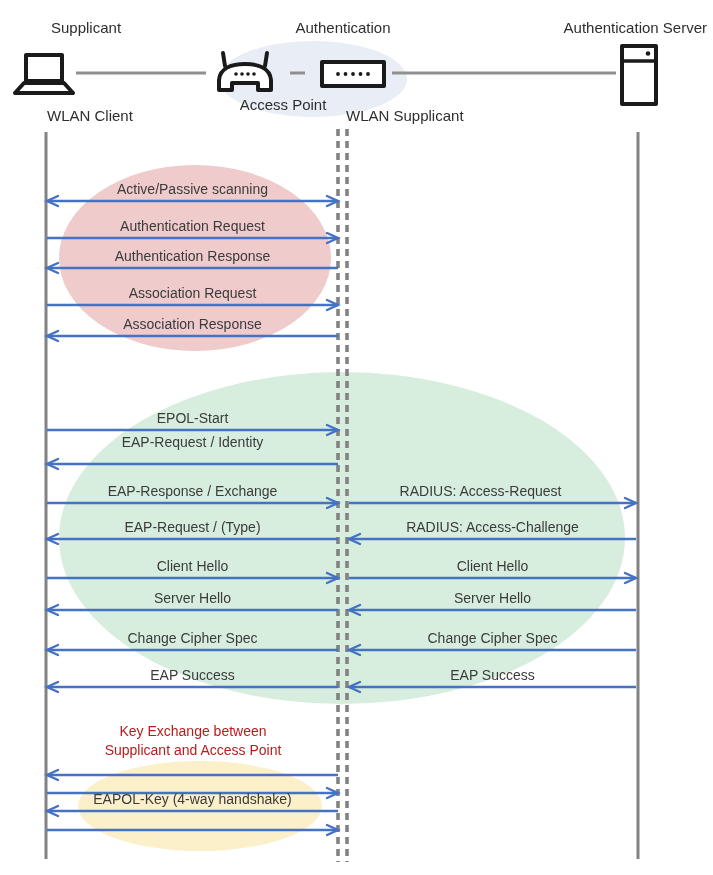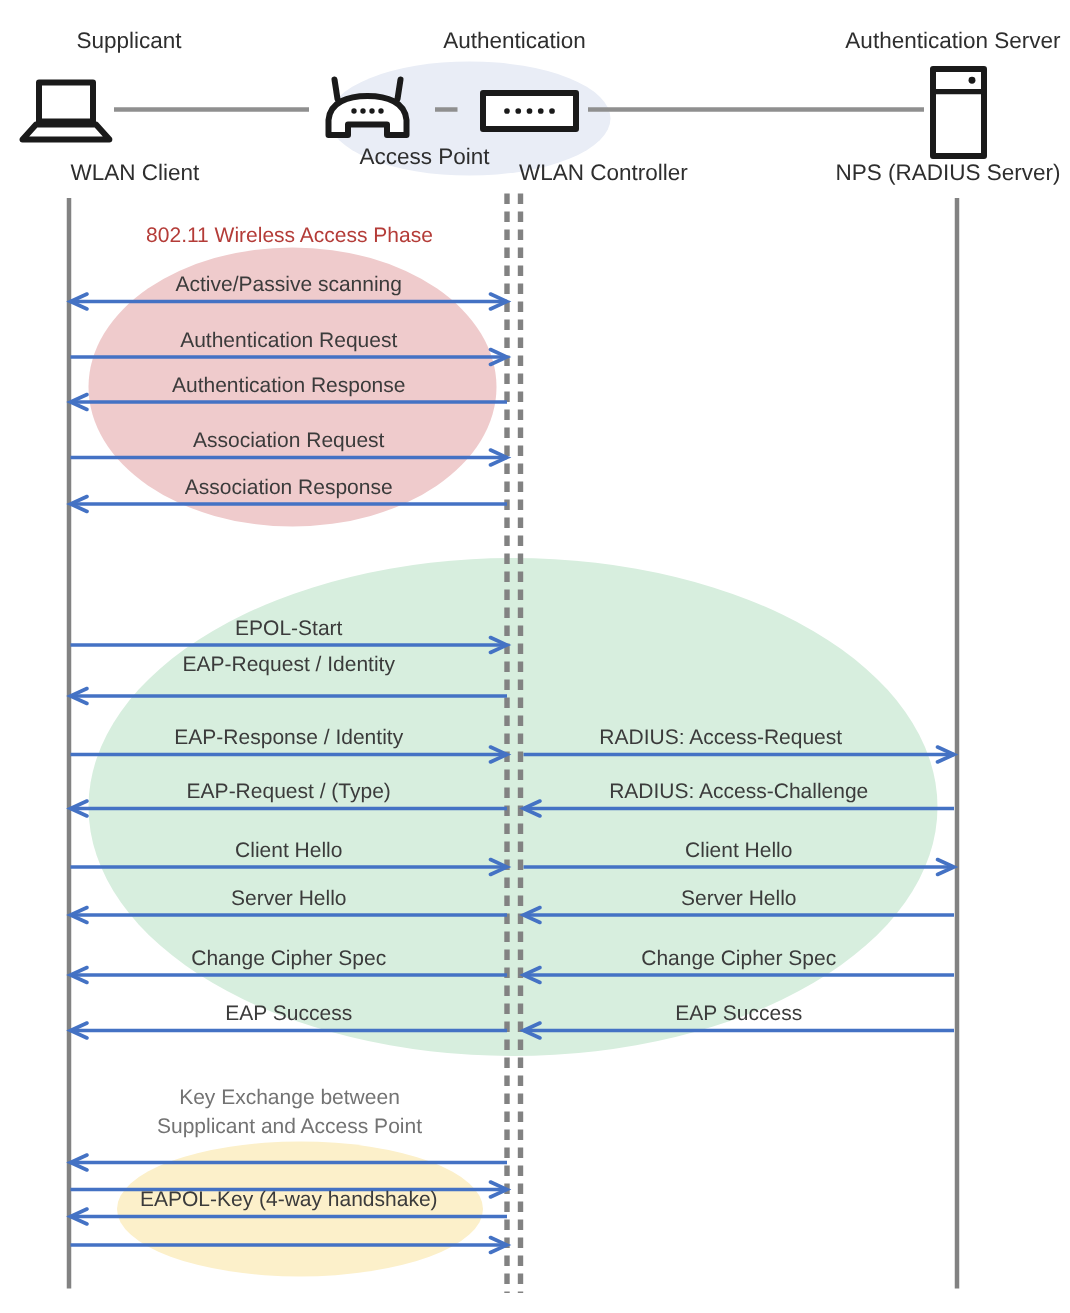--- a/index.html
+++ b/index.html
@@ -132,36 +132,34 @@
   </svg>
 
   <svg class="icon" style="left:619px;top:44px" width="40" height="63" viewBox="0 0 40 63">
     <rect class="icon-stroke" x="3" y="2" width="34" height="58"></rect>
     <line x1="3" y1="17" x2="37" y2="17" stroke="#1a1a1a" stroke-width="3.5"></line>
     <circle class="icon-fill" cx="29" cy="9.5" r="2.3"></circle>
   </svg>
 
   <div class="actor-device" style="left:8px;top:107px">WLAN Client</div>
   <div class="actor-device" style="left:194px;top:96px;width:100px;text-align:center">Access Point</div>
-  <div class="actor-device" style="left:307px;top:107px;width:112px;text-align:center">WLAN Controller</div>
-  <div class="actor-device" style="right:6px;top:107px;text-align:right">NPS (RADIUS Server)</div>
+  <div class="actor-device" style="left:307px;top:107px;width:112px;text-align:center">WLAN Supplicant</div>
 
-  <div class="phase-title" style="left: 47px; top: 147px; width: 292px; color: rgb(180, 60, 56);">802.11 Wireless Access Phase</div>
-  <div class="phase-title" style="left: 47px; top: 722px; width: 292px; color: #737373;">Key Exchange between
+  <div class="phase-title" style="left: 47px; top: 722px; width: 292px; color: #b91c1c;">Key Exchange between
 Supplicant and Access Point</div>
 
   <div>
       <div class="msg-label" style="left: 47px; width: 291px; top: 180px;">Active/Passive scanning</div>
       <div class="msg-label" style="left: 47px; width: 291px; top: 217px;">Authentication Request</div>
       <div class="msg-label" style="left: 47px; width: 291px; top: 247px;">Authentication Response</div>
       <div class="msg-label" style="left: 47px; width: 291px; top: 284px;">Association Request</div>
       <div class="msg-label" style="left: 47px; width: 291px; top: 315px;">Association Response</div>
       <div class="msg-label" style="left: 47px; width: 291px; top: 409px;">EPOL-Start</div>
       <div class="msg-label" style="left: 47px; width: 291px; top: 433px;">EAP-Request / Identity</div>
-      <div class="msg-label" style="left: 47px; width: 291px; top: 482px;">EAP-Response / Identity</div>
+      <div class="msg-label" style="left: 47px; width: 291px; top: 482px;">EAP-Response / Exchange</div>
       <div class="msg-label" style="left: 337px; width: 287px; top: 482px;">RADIUS: Access-Request</div>
       <div class="msg-label" style="left: 47px; width: 291px; top: 518px;">EAP-Request / (Type)</div>
       <div class="msg-label" style="left: 349px; width: 287px; top: 518px; text-align: center;">RADIUS: Access-Challenge</div>
       <div class="msg-label" style="left: 47px; width: 291px; top: 557px;">Client Hello</div>
       <div class="msg-label" style="left: 349px; width: 287px; top: 557px;">Client Hello</div>
       <div class="msg-label" style="left: 47px; width: 291px; top: 589px;">Server Hello</div>
       <div class="msg-label" style="left: 349px; width: 287px; top: 589px;">Server Hello</div>
       <div class="msg-label" style="left: 47px; width: 291px; top: 629px;">Change Cipher Spec</div>
       <div class="msg-label" style="left: 349px; width: 287px; top: 629px;">Change Cipher Spec</div>
       <div class="msg-label" style="left: 47px; width: 291px; top: 666px;">EAP Success</div>

